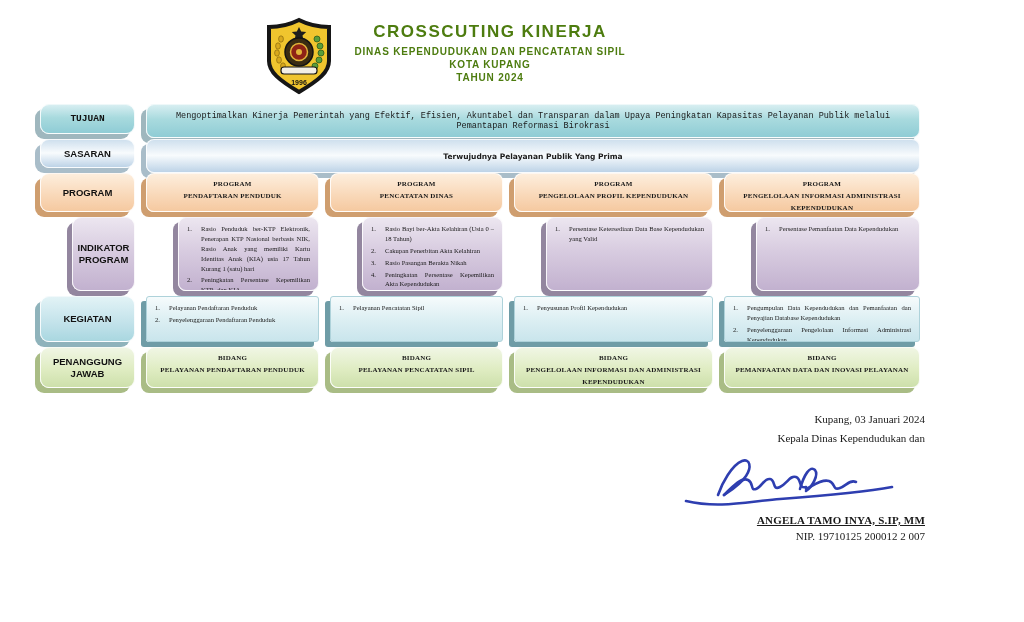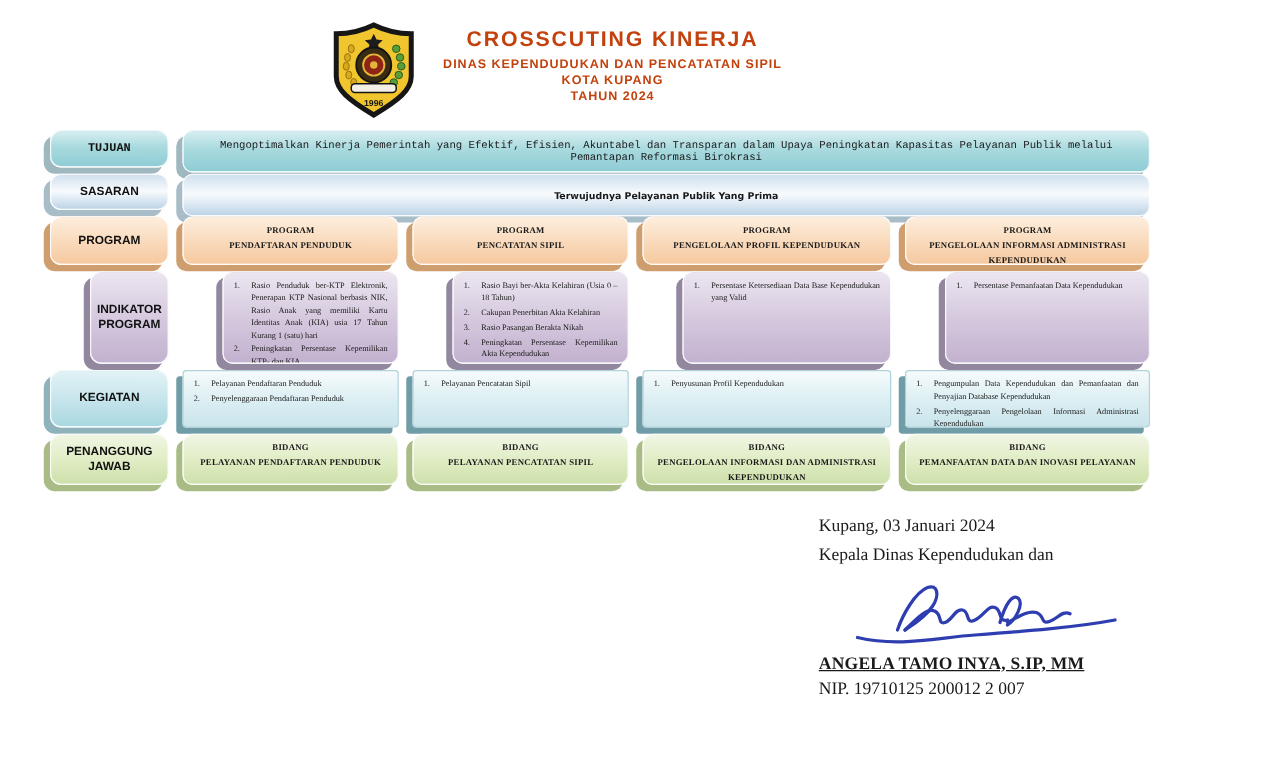--- a/index.html
+++ b/index.html
@@ -2,21 +2,21 @@
 <html><head>
 <meta charset="utf-8">
 <style>
   html,body{margin:0;padding:0;background:#fff;}
   .page{position:relative;width:1024px;height:622px;background:#fff;overflow:hidden;
         font-family:"Liberation Serif",serif;color:#1a1a1a;}
 
   
   .logo{position:absolute;left:257px;top:15px;width:84px;height:84px;}
   .titles{position:absolute;left:150px;top:22px;width:680px;text-align:center;
-          font-family:"Liberation Sans",sans-serif;color:#c2410c;font-weight:800;}
+          font-family:"Liberation Sans",sans-serif;color:#4d7c0f;font-weight:800;}
   .t1{font-size:17px;letter-spacing:1.5px;margin-bottom:4px;}
   .t2{font-size:10px;letter-spacing:.8px;margin-top:2px;}
 
   
   .grid{position:absolute;left:40px;top:104px;display:grid;
         grid-template-columns:95px 173px 173px 199px 196px;
         grid-template-rows:30px 29px 39px 74px 46px 41px;
         column-gap:11px;row-gap:5px;}
 
   .lbl{border-radius:9px;display:flex;align-items:center;justify-content:center;
@@ -48,22 +48,22 @@
        line-height:1.7;letter-spacing:.2px;}
   .hdr div{padding:0 10px;}
 
   ol.numlist{margin:0;padding:6px 8px 0 6px;counter-reset:n;list-style:none;
              font-size:6.6px;line-height:1.5;}
   ol.numlist li{position:relative;counter-increment:n;padding-left:16px;
                 margin-bottom:2px;text-align:justify;}
   ol.numlist li::before{content:counter(n) ".";position:absolute;left:2px;}
 
   
-  .sig{position:absolute;left:655px;top:412px;width:270px;text-align:left;
-       font-size:14px;line-height:1.45;}
+  .sig{position:absolute;left:655px;top:412px;width:270px;text-align:right;
+       font-size:11px;line-height:1.45;}
   .sig .who{margin-top:3px;}
   .sig-img{display:block;margin:2px auto 0 auto;}
   .sig .name{font-weight:700;text-decoration:underline;letter-spacing:.2px;margin-top:2px;}
 </style>
 </head>
 <body>
 
 <div class="page">
 
   <div>
@@ -110,21 +110,21 @@
       <span class="sasaran-text">Terwujudnya Pelayanan Publik Yang Prima</span>
     </div>
 
     <div class="lbl peach" style="grid-area:3/1">PROGRAM</div>
     <div class="cbox peach hdr" style="grid-area:3/2">
       <div>PROGRAM</div>
       <div>PENDAFTARAN PENDUDUK</div>
     </div>
     <div class="cbox peach hdr" style="grid-area:3/3">
       <div>PROGRAM</div>
-      <div>PENCATATAN SIPIL</div>
+      <div>PENCATATAN DINAS</div>
     </div>
     <div class="cbox peach hdr" style="grid-area:3/4">
       <div>PROGRAM</div>
       <div>PENGELOLAAN PROFIL KEPENDUDUKAN</div>
     </div>
     <div class="cbox peach hdr" style="grid-area:3/5">
       <div>PROGRAM</div>
       <div>PENGELOLAAN INFORMASI ADMINISTRASI KEPENDUDUKAN</div>
     </div>
 

